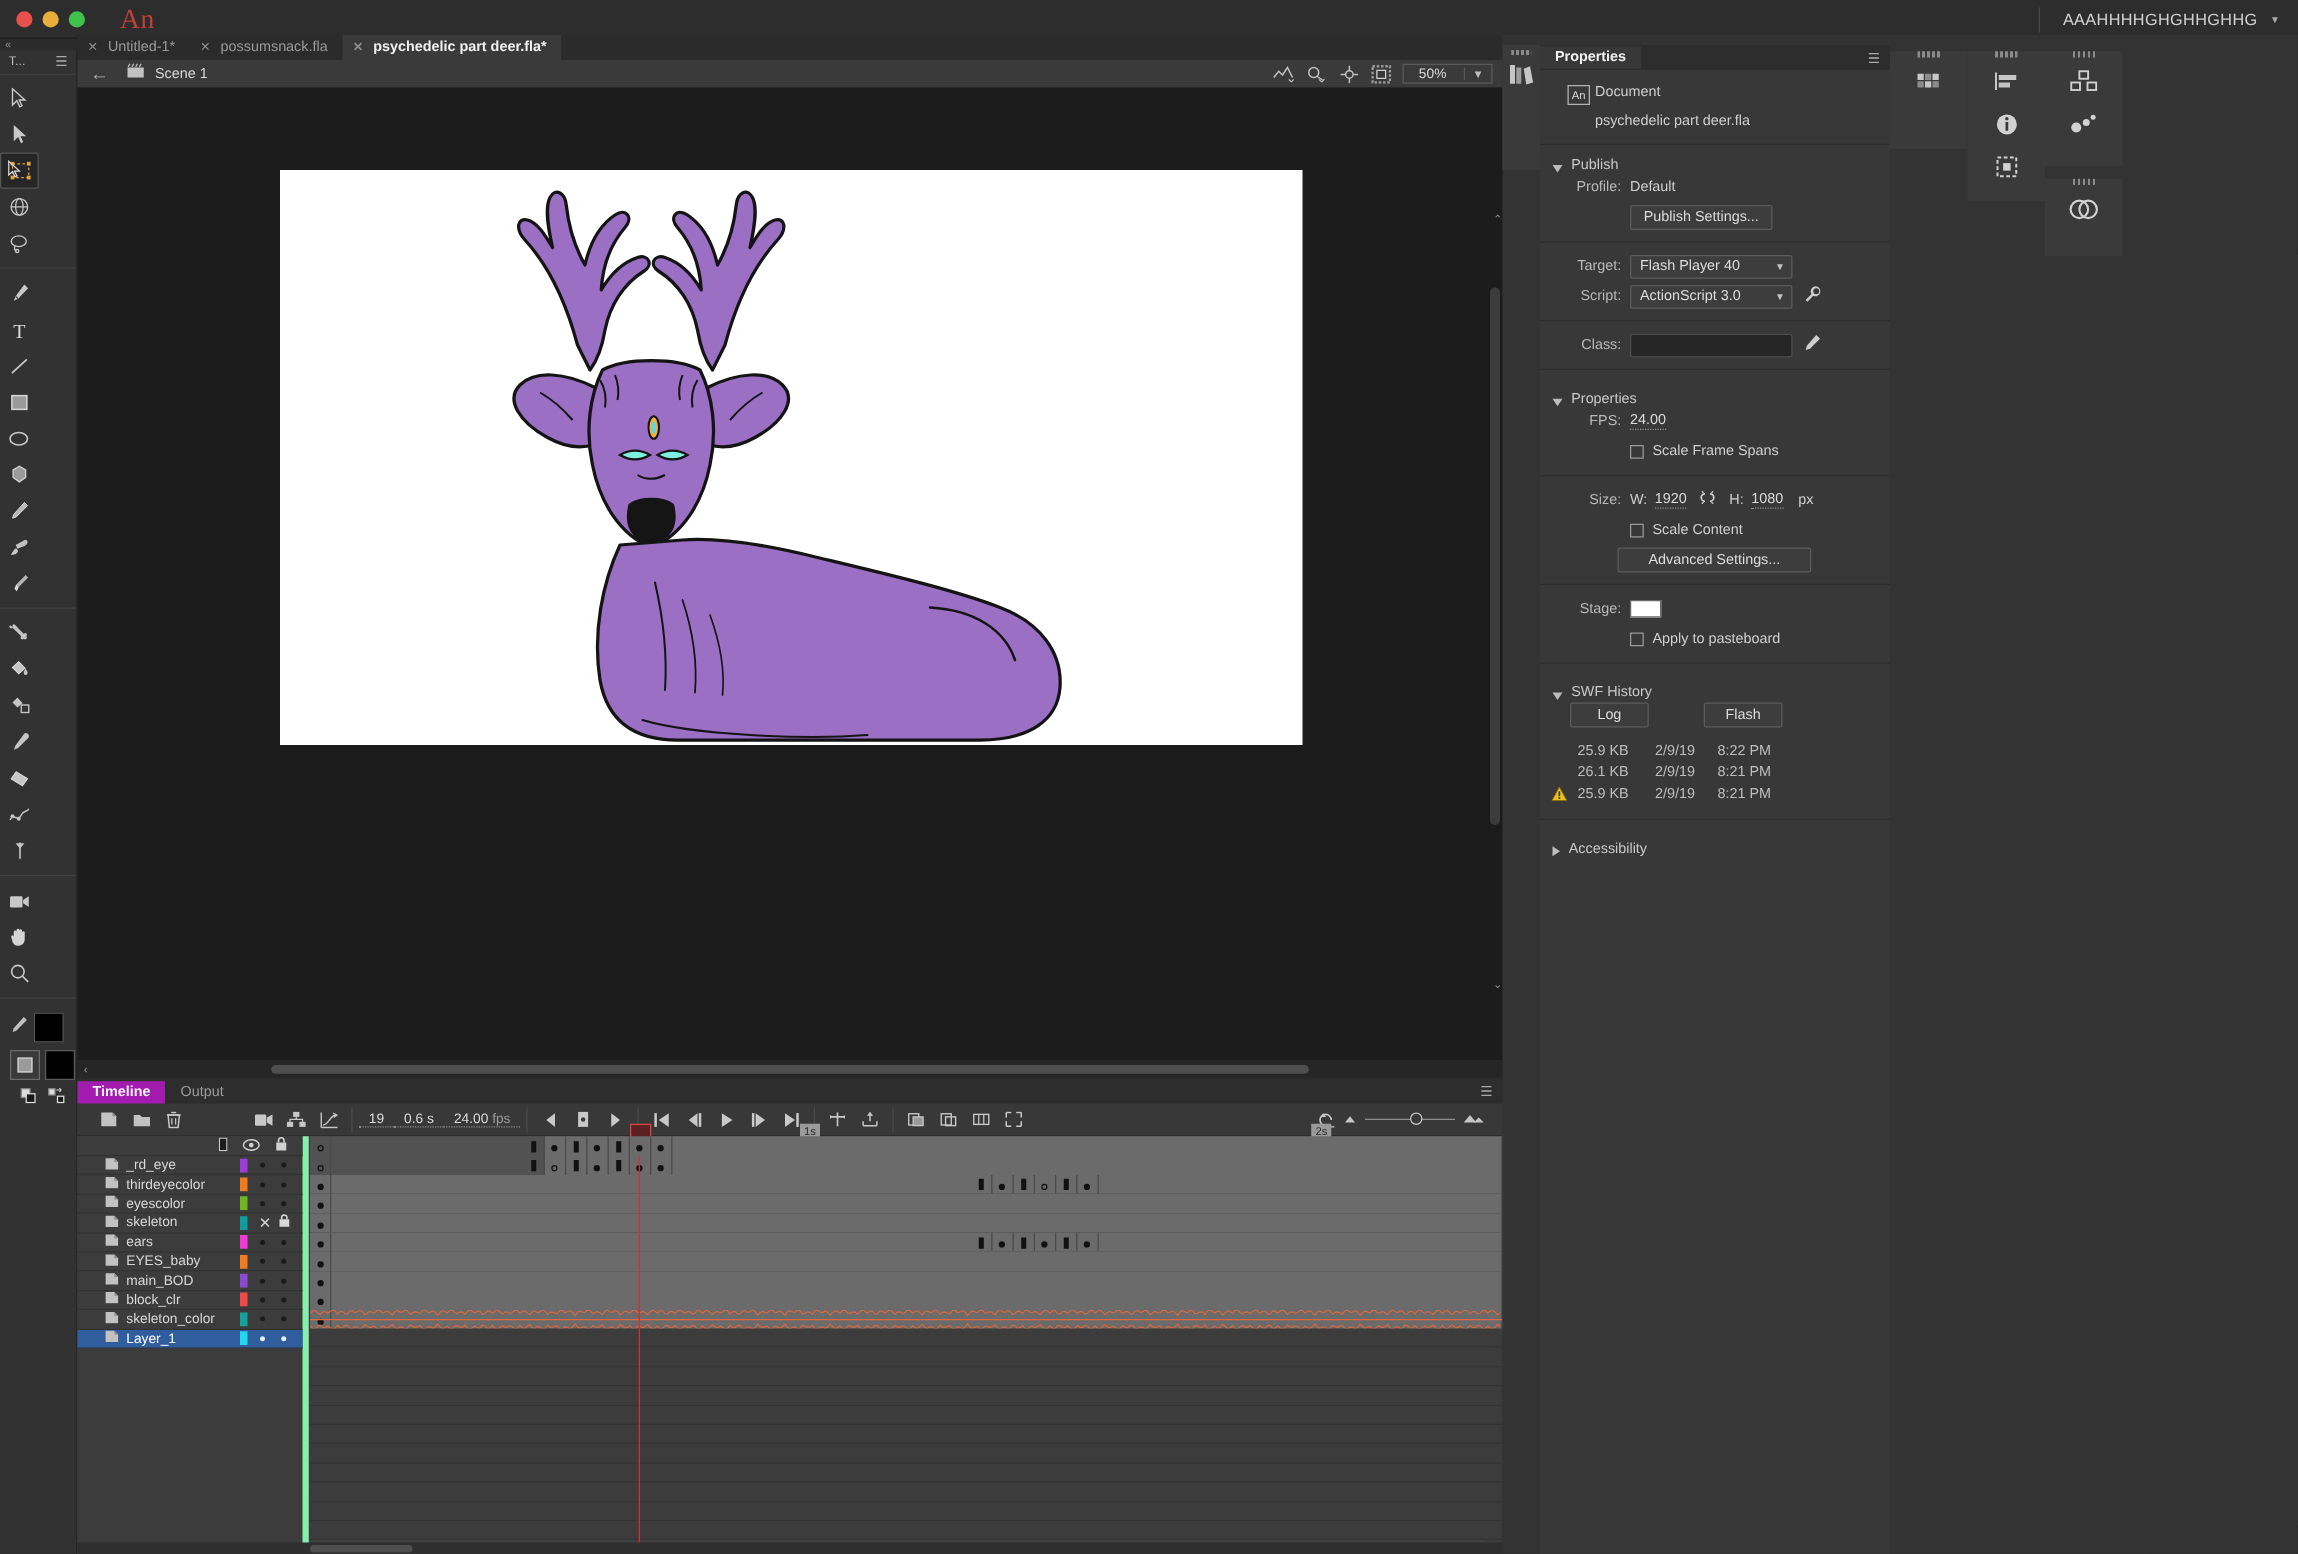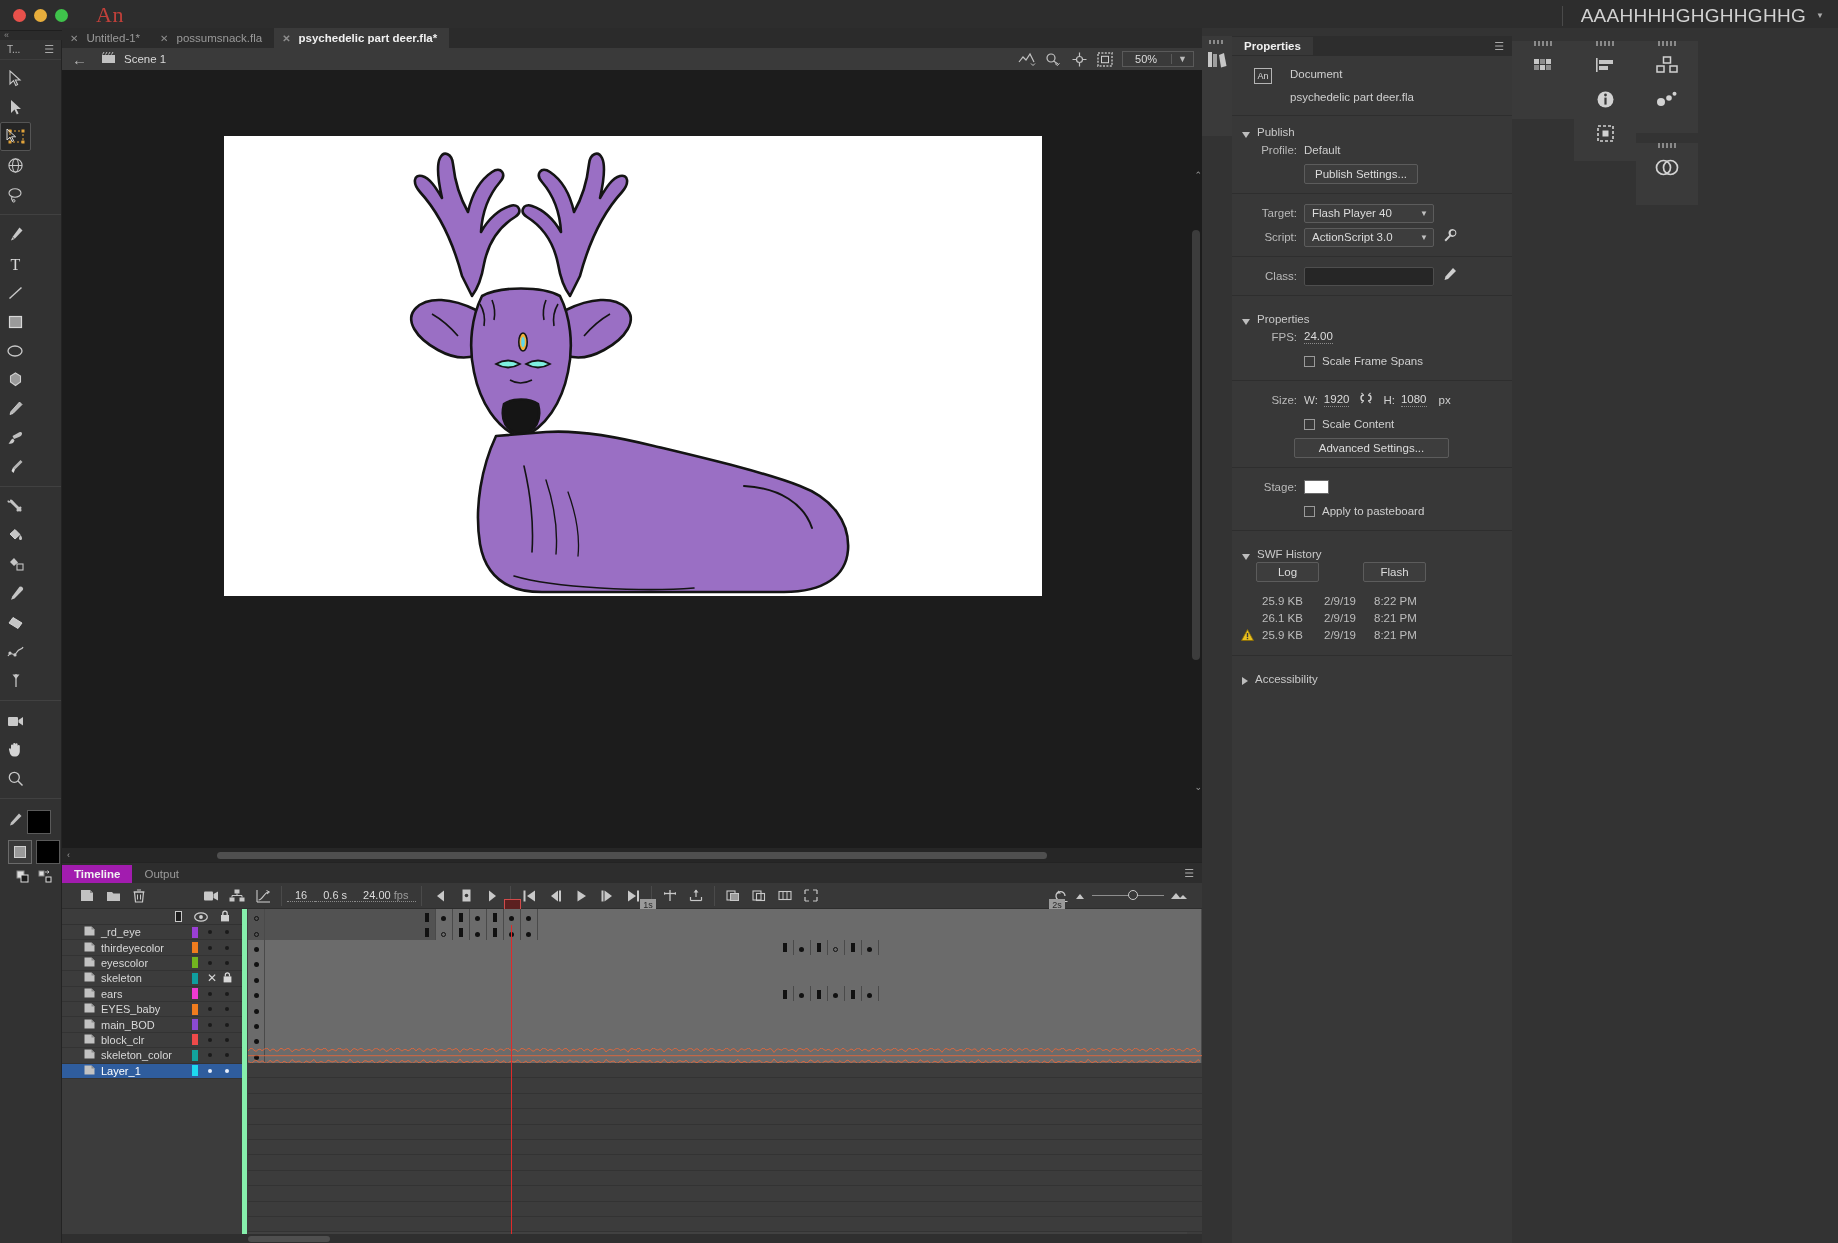--- a/index.html
+++ b/index.html
@@ -9,21 +9,21 @@
   
   .titlebar { position:absolute; left:0; top:0; width:1838px; height:31px; background:#2d2d2d;
     display:flex; align-items:center; border-bottom:1px solid #1f1f1f; }
   .traffic { display:flex; gap:8px; margin-left:13px; }
   .dot { width:13px; height:13px; border-radius:50%; }
   .dot.red{background:#e8514b;} .dot.yel{background:#e8ae3c;} .dot.grn{background:#3fc24b;}
   .an-logo { margin-left:28px; color:#c1403a; font-size:22px; font-weight:400; letter-spacing:.5px;
     font-family:"Liberation Serif", serif; }
   .titlebar-right { position:absolute; right:0; top:0; height:31px; display:flex; align-items:center; }
   .ws-sep { width:1px; height:20px; background:#4a4a4a; margin-right:18px; }
-  .ws-name { font-size:19px; color:#d2d2d2; letter-spacing:.3px; }
+  .ws-name { font-size:13px; color:#d2d2d2; letter-spacing:.3px; }
   .ws-caret { margin:0 14px 0 10px; font-size:8px; color:#aaa; }
 
   
   .tabbar { position:absolute; left:62px; top:28px; width:1140px; height:20px; background:#2b2b2b;
     display:flex; align-items:flex-end; }
   .tab { height:20px; display:flex; align-items:center; padding:0 12px 0 8px; font-size:11.5px;
     color:#9a9a9a; cursor:default; white-space:nowrap; }
   .tab .x { font-size:10px; margin-right:8px; color:#8e8e8e; }
   .tab.active { background:#3a3a3a; color:#f0f0f0; font-weight:bold; }
 
@@ -145,21 +145,21 @@
   .iconbtn { width:30px; height:30px; display:flex; align-items:center; justify-content:center; }
 
   .propspanel { position:absolute; left:30px; top:8px; width:280px; height:1207px; background:#383838; }
   .pp-tabrow { height:20px; background:#2d2d2d; display:flex; align-items:center; position:relative; }
   .pp-tab { font-size:11.5px; font-weight:bold; color:#f0f0f0; background:#383838; padding:3px 12px; }
   .pp-menu { position:absolute; right:8px; top:4px; font-size:11px; color:#aaa; }
 
   .pp-docrow { display:flex; align-items:flex-start; padding:12px 0 12px 0; border-bottom:1px solid #2e2e2e; }
   .an-badge { width:18px; height:16px; margin-left:22px; border:1px solid #b4b4b4; color:#d8d8d8;
     font-size:9px; display:flex; align-items:center; justify-content:center; }
-  .pp-doclines { margin-left:18px; }
+  .pp-doclines { margin-left:4px; }
   .pp-doclines .l1 { font-size:11.5px; color:#cfcfcf; margin-bottom:11px; }
   .pp-doclines .l2 { font-size:11.5px; color:#cfcfcf; }
 
   .sect-hdr { display:flex; align-items:flex-end; height:22px; padding-left:10px; font-size:11.5px;
     color:#c9c9c9; }
   .tri { width:0;height:0;border-left:4.5px solid transparent;border-right:4.5px solid transparent;
     border-top:6px solid #bdbdbd; margin-right:7px; }
   .tri.right { border-left:6px solid #bdbdbd; border-top:4.5px solid transparent;
     border-bottom:4.5px solid transparent; border-right:0; }
 
@@ -578,21 +578,21 @@
       <svg width="15" height="14" viewBox="0 0 15 14">
           <path d="M1 13 V1" stroke="#c8c8c8" stroke-width="1.1"></path>
         <path d="M1 13 H14" stroke="#c8c8c8" stroke-width="1.1"></path>
         <path d="M2.5 11 C7 11 8 3 13 3" fill="none" stroke="#c8c8c8" stroke-width="1.1"></path>
         <path d="M10.5 1.5 L13.5 3 L11 5" fill="none" stroke="#c8c8c8" stroke-width="1"></path>
         </svg>
       </div>
 
     <span class="sep-v"></span>
     <div class="tl-nums">
-      <span class="numfld">16</span>
+      <span class="numfld">19</span>
       <span class="numfld">0.6 s</span>
       <span class="numfld">
         <span>24.00</span>
         <span style="color:#9a9a9a">fps</span>
       </span>
     </div>
     <span class="sep-v"></span>
 
     <div class="tbi">
       <svg width="9" height="12" viewBox="0 0 9 12">

